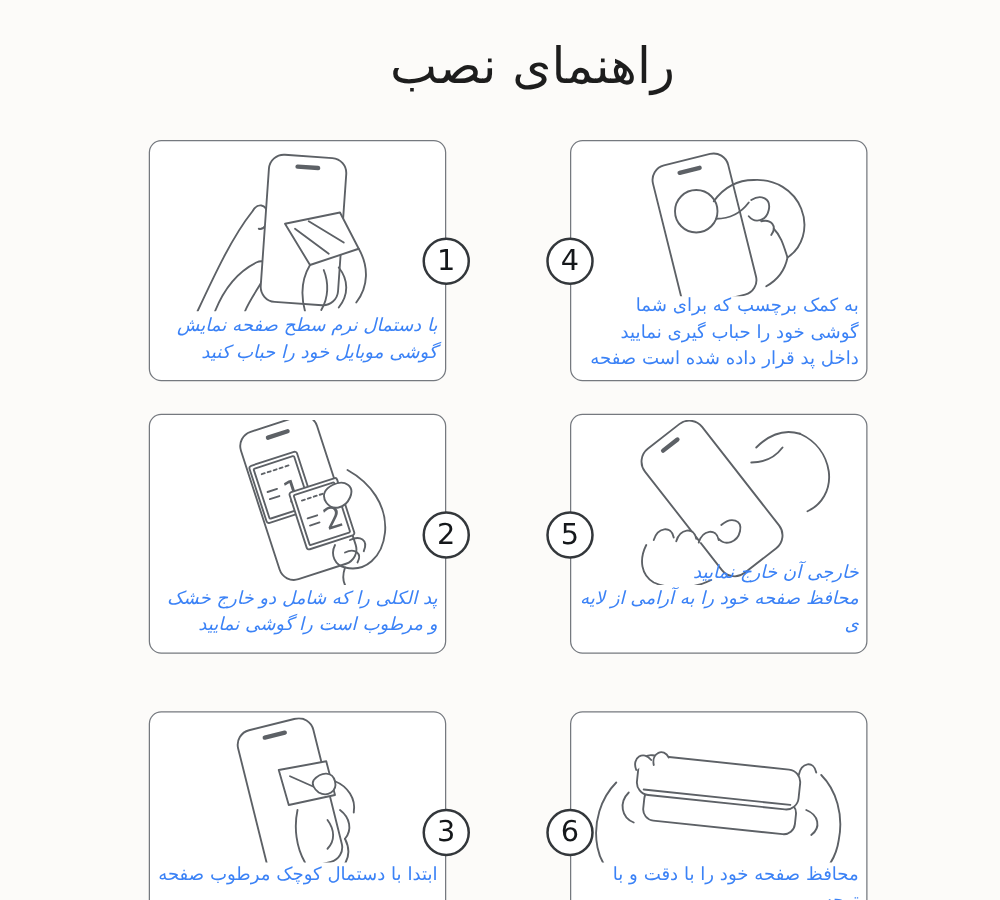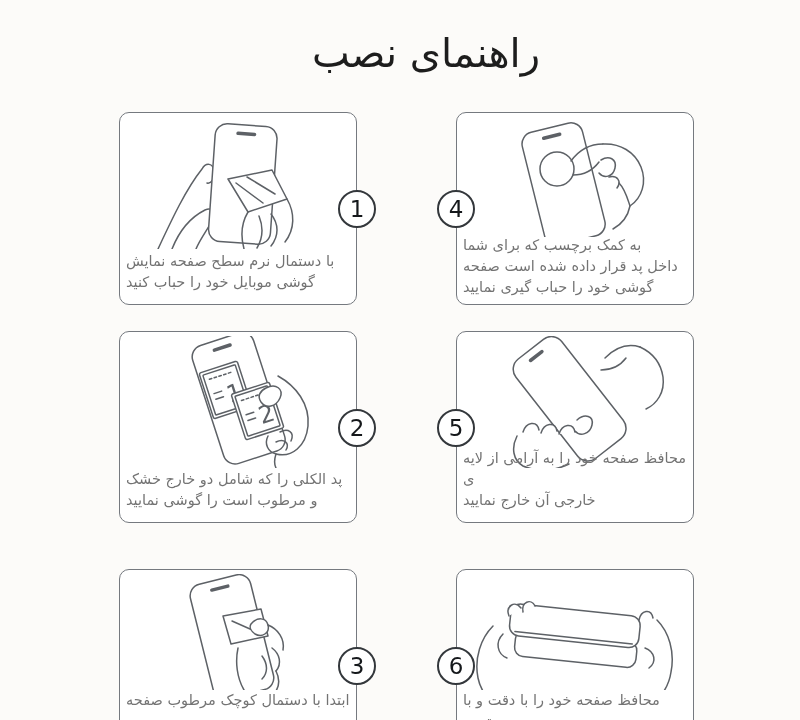--- a/index.html
+++ b/index.html
@@ -26,24 +26,24 @@
   .pos-6{left:456px;top:569px;height:228px;}
   .num-circle{
     position:absolute;top:77px;width:38px;height:38px;border-radius:50%;
     background:#ffffff;border:2px solid #33373b;box-sizing:border-box;
     display:flex;align-items:center;justify-content:center;
     font-size:23px;color:#15181b;z-index:3;
   }
   .circle-right{right:-20px;}
   .circle-left{left:-20px;}
   .caption{
-    position:absolute;left:6px;right:6px;text-align:left;direction:rtl;
-    font-size:14.5px;line-height:21px;color:#737373;z-index:2;
-  }
-  .cap-bottom{bottom:11px;}
+    position:absolute;left:6px;right:6px;text-align:right;direction:rtl;
+    font-size:14.5px;line-height:21px;color:#3b82f6;z-index:2;
+  }
+  .cap-bottom{bottom:11px;font-style:italic;}
   .cap-bottom3{bottom:6px;}
   .cap-lower{top:120px;}
   .art{position:absolute;top:4px;left:0;z-index:1;}
   .art *{vector-effect:non-scaling-stroke;}
   .stroke{fill:none;stroke:#5d6166;stroke-width:1.5;stroke-linecap:round;stroke-linejoin:round;}
   .whitefill{fill:#ffffff;stroke:#5d6166;stroke-width:1.5;stroke-linecap:round;stroke-linejoin:round;}
   .darkfill{fill:#5d6166;stroke:none;}
   .sachet-num{font-size:24px;fill:#5d6166;font-family:"DejaVu Sans",sans-serif;}
 </style>
 </head>
@@ -149,22 +149,22 @@
     <path class="stroke" d="M114,44 C122,33 133,27 146,27"></path>
     <path class="stroke" d="M116,58 C127,58 136,53 142,45"></path>
     <path class="whitefill" d="M146,27 C163,26 178,35 184,50 C190,65 185,81 173,89 C170,80 168,72 162,66"></path>
     <path class="stroke" d="M144,43 C152,38 160,42 158,51 C156,60 147,62 142,56"></path>
     <path class="stroke" d="M152,60 C160,58 165,64 160,71"></path>
     <path class="stroke" d="M173,89 C171,99 165,107 156,112"></path>
   </svg>
   <div class="num-circle circle-left">4</div>
   <div class="caption cap-bottom3">
     <div>به کمک برچسب که برای شما</div>
+    <div>گوشی خود را حباب گیری نمایید</div>
     <div>داخل پد قرار داده شده است صفحه</div>
-    <div>گوشی خود را حباب گیری نمایید</div>
   </div>
 </div>
 
 <div class="step-box pos-5">
   <svg class="art" width="238" height="132" viewBox="0 0 238 132">
 
     <path class="stroke" d="M60,100 C54,112 56,124 66,130 C80,136 98,135 112,128"></path>
 
     <g transform="rotate(-38 112 62)">
       <rect class="whitefill" x="83" y="0" width="58" height="126" rx="13"></rect>
@@ -175,22 +175,22 @@
     <path class="stroke" d="M144,34 C154,34 163,30 169,22"></path>
     <path class="stroke" d="M183,11 C196,17 204,28 206,41 C208,56 200,68 189,73"></path>
 
     <path class="whitefill" d="M66,96 C69,86 80,84 82,94"></path>
     <path class="whitefill" d="M84,97 C87,87 98,85 100,95"></path>
     <path class="whitefill" d="M102,98 C105,88 116,86 118,96"></path>
     <path class="whitefill" d="M120,84 C128,77 137,80 135,89 C133,98 123,101 118,95"></path>
   </svg>
   <div class="num-circle circle-left">5</div>
   <div class="caption cap-bottom">
+    <div>خارجی آن خارج نمایید</div>
     <div>محافظ صفحه خود را به آرامی از لایه ی</div>
-    <div>خارجی آن خارج نمایید</div>
   </div>
 </div>
 
 <div class="step-box pos-6">
   <svg class="art" width="238" height="116" viewBox="0 0 238 116">
 
     <path class="stroke" d="M36,52 C24,64 17,84 21,104 C23,114 28,122 36,128"></path>
 
     <path class="stroke" d="M200,46 C212,58 218,78 214,98 C212,112 204,124 194,130"></path>
 

